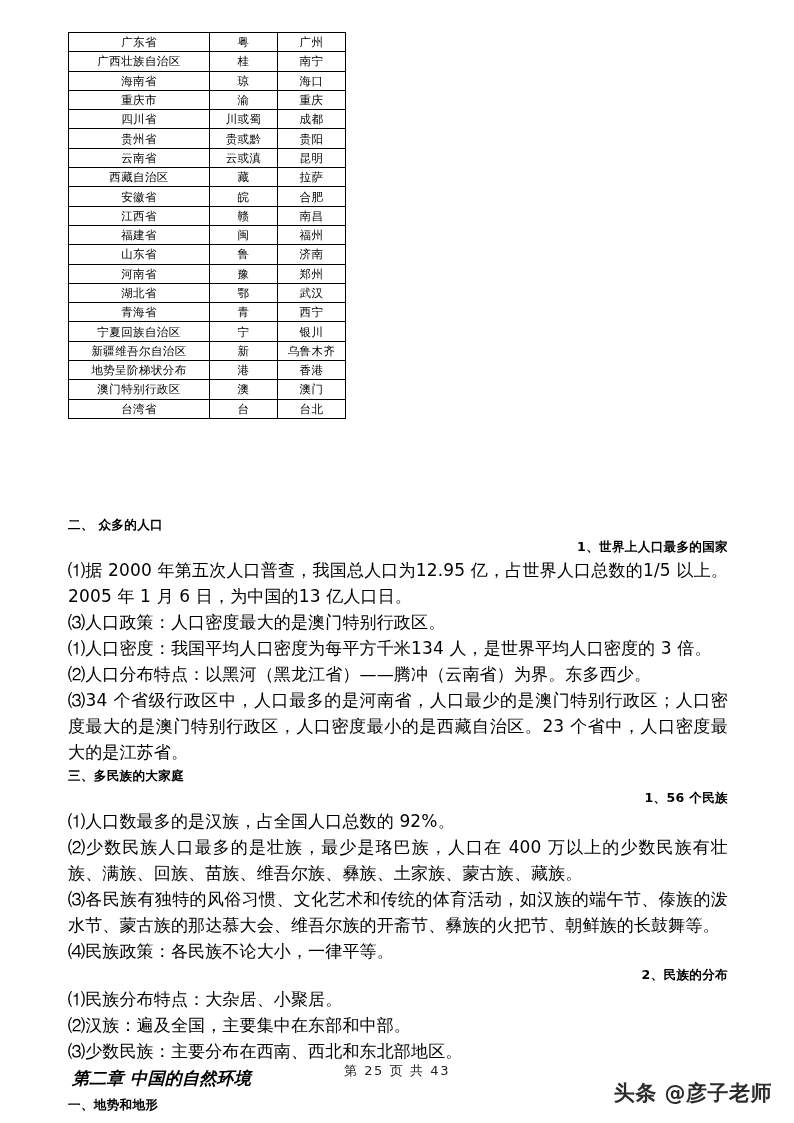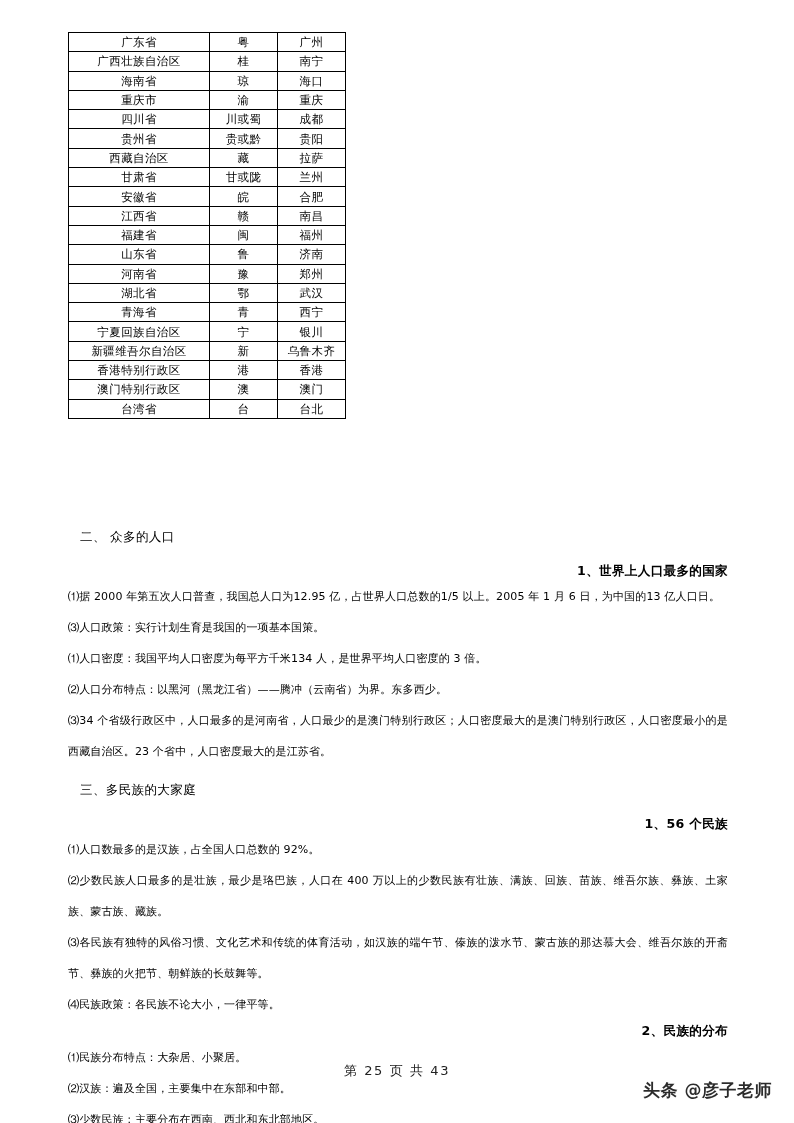--- a/index.html
+++ b/index.html
@@ -50,35 +50,35 @@
   #province-table td.c-cap   { width: 65px; }
 
   
   #content {
     position: absolute;
     left: 68px;
     top: 514px;
     width: 660px;
   }
   .line {
-    font-size: 11px;
-    line-height: 31px;
+    font-size: 17px;
+    line-height: 26px;
     font-family: "DejaVu Sans", "Liberation Sans", sans-serif;
     white-space: normal;
     letter-spacing: 0.15px;
     text-align: justify;
     margin: 0;
   }
   .h-sec {         
-    font-weight: normal;
+    font-weight: bold;
     font-size: 12.6px;
     line-height: 21.6px;
     letter-spacing: 0.3px;
     font-family: "DejaVu Sans", "Liberation Sans", sans-serif;
-    margin: 12px;
+    margin: 0;
   }
   .h-sub {         
     font-weight: bold;
     font-size: 12.6px;
     line-height: 21.6px;
     letter-spacing: 0.3px;
     font-family: "DejaVu Sans", "Liberation Sans", sans-serif;
     margin: 0;
     text-align: right;
   }
@@ -103,21 +103,21 @@
     font-family: "DejaVu Sans", "Liberation Sans", sans-serif;
     letter-spacing: 1.6px;
     color: #222;
   }
 
   
   #watermark {
     position: absolute;
     right: 22px;
     top: 1079px;
-    font-size: 17px;
+    font-size: 21px;
     font-weight: bold;
     font-family: "DejaVu Sans", "Liberation Sans", sans-serif;
     color: #1a1a1a;
     letter-spacing: 0.5px;
     opacity: 0.92;
     white-space: nowrap;
   }
 </style>
 </head>
 <body>
@@ -150,30 +150,30 @@
           <td class="c-name">四川省</td>
           <td class="c-abbr">川或蜀</td>
           <td class="c-cap">成都</td>
         </tr>
         <tr>
           <td class="c-name">贵州省</td>
           <td class="c-abbr">贵或黔</td>
           <td class="c-cap">贵阳</td>
         </tr>
         <tr>
+          <td class="c-name">云南省</td>
+          <td class="c-abbr">云或滇</td>
+          <td class="c-cap">昆明</td>
+        </tr>
+        <tr>
           <td class="c-name">西藏自治区</td>
           <td class="c-abbr">藏</td>
           <td class="c-cap">拉萨</td>
         </tr>
         <tr>
-          <td class="c-name">甘肃省</td>
-          <td class="c-abbr">甘或陇</td>
-          <td class="c-cap">兰州</td>
-        </tr>
-        <tr>
           <td class="c-name">安徽省</td>
           <td class="c-abbr">皖</td>
           <td class="c-cap">合肥</td>
         </tr>
         <tr>
           <td class="c-name">江西省</td>
           <td class="c-abbr">赣</td>
           <td class="c-cap">南昌</td>
         </tr>
         <tr>
@@ -205,42 +205,42 @@
           <td class="c-name">宁夏回族自治区</td>
           <td class="c-abbr">宁</td>
           <td class="c-cap">银川</td>
         </tr>
         <tr>
           <td class="c-name">新疆维吾尔自治区</td>
           <td class="c-abbr">新</td>
           <td class="c-cap">乌鲁木齐</td>
         </tr>
         <tr>
-          <td class="c-name">香港特别行政区</td>
+          <td class="c-name">地势呈阶梯状分布</td>
           <td class="c-abbr">港</td>
           <td class="c-cap">香港</td>
         </tr>
         <tr>
           <td class="c-name">澳门特别行政区</td>
           <td class="c-abbr">澳</td>
           <td class="c-cap">澳门</td>
         </tr>
         <tr>
           <td class="c-name">台湾省</td>
           <td class="c-abbr">台</td>
           <td class="c-cap">台北</td>
         </tr>
       </tbody>
   </table>
 
   <div id="content">
     <p class="h-sec">二、 众多的人口</p>
     <p class="h-sub">1、世界上人口最多的国家</p>
     <p class="line">⑴据 2000 年第五次人口普查，我国总人口为12.95 亿，占世界人口总数的1/5 以上。2005 年 1 月 6 日，为中国的13 亿人口日。</p>
-    <p class="line">⑶人口政策：实行计划生育是我国的一项基本国策。</p>
+    <p class="line">⑶人口政策：人口密度最大的是澳门特别行政区。</p>
     <p class="line">⑴人口密度：我国平均人口密度为每平方千米134 人，是世界平均人口密度的 3 倍。</p>
     <p class="line">⑵人口分布特点：以黑河（黑龙江省）——腾冲（云南省）为界。东多西少。</p>
     <p class="line">⑶34 个省级行政区中，人口最多的是河南省，人口最少的是澳门特别行政区；人口密度最大的是澳门特别行政区，人口密度最小的是西藏自治区。23 个省中，人口密度最大的是江苏省。</p>
     <p class="h-sec">三、多民族的大家庭</p>
     <p class="h-sub">1、56 个民族</p>
     <p class="line">⑴人口数最多的是汉族，占全国人口总数的 92%。</p>
     <p class="line">⑵少数民族人口最多的是壮族，最少是珞巴族，人口在 400 万以上的少数民族有壮族、满族、回族、苗族、维吾尔族、彝族、土家族、蒙古族、藏族。</p>
     <p class="line">⑶各民族有独特的风俗习惯、文化艺术和传统的体育活动，如汉族的端午节、傣族的泼水节、蒙古族的那达慕大会、维吾尔族的开斋节、彝族的火把节、朝鲜族的长鼓舞等。</p>
     <p class="line">⑷民族政策：各民族不论大小，一律平等。</p>
     <p class="h-sub">2、民族的分布</p>

